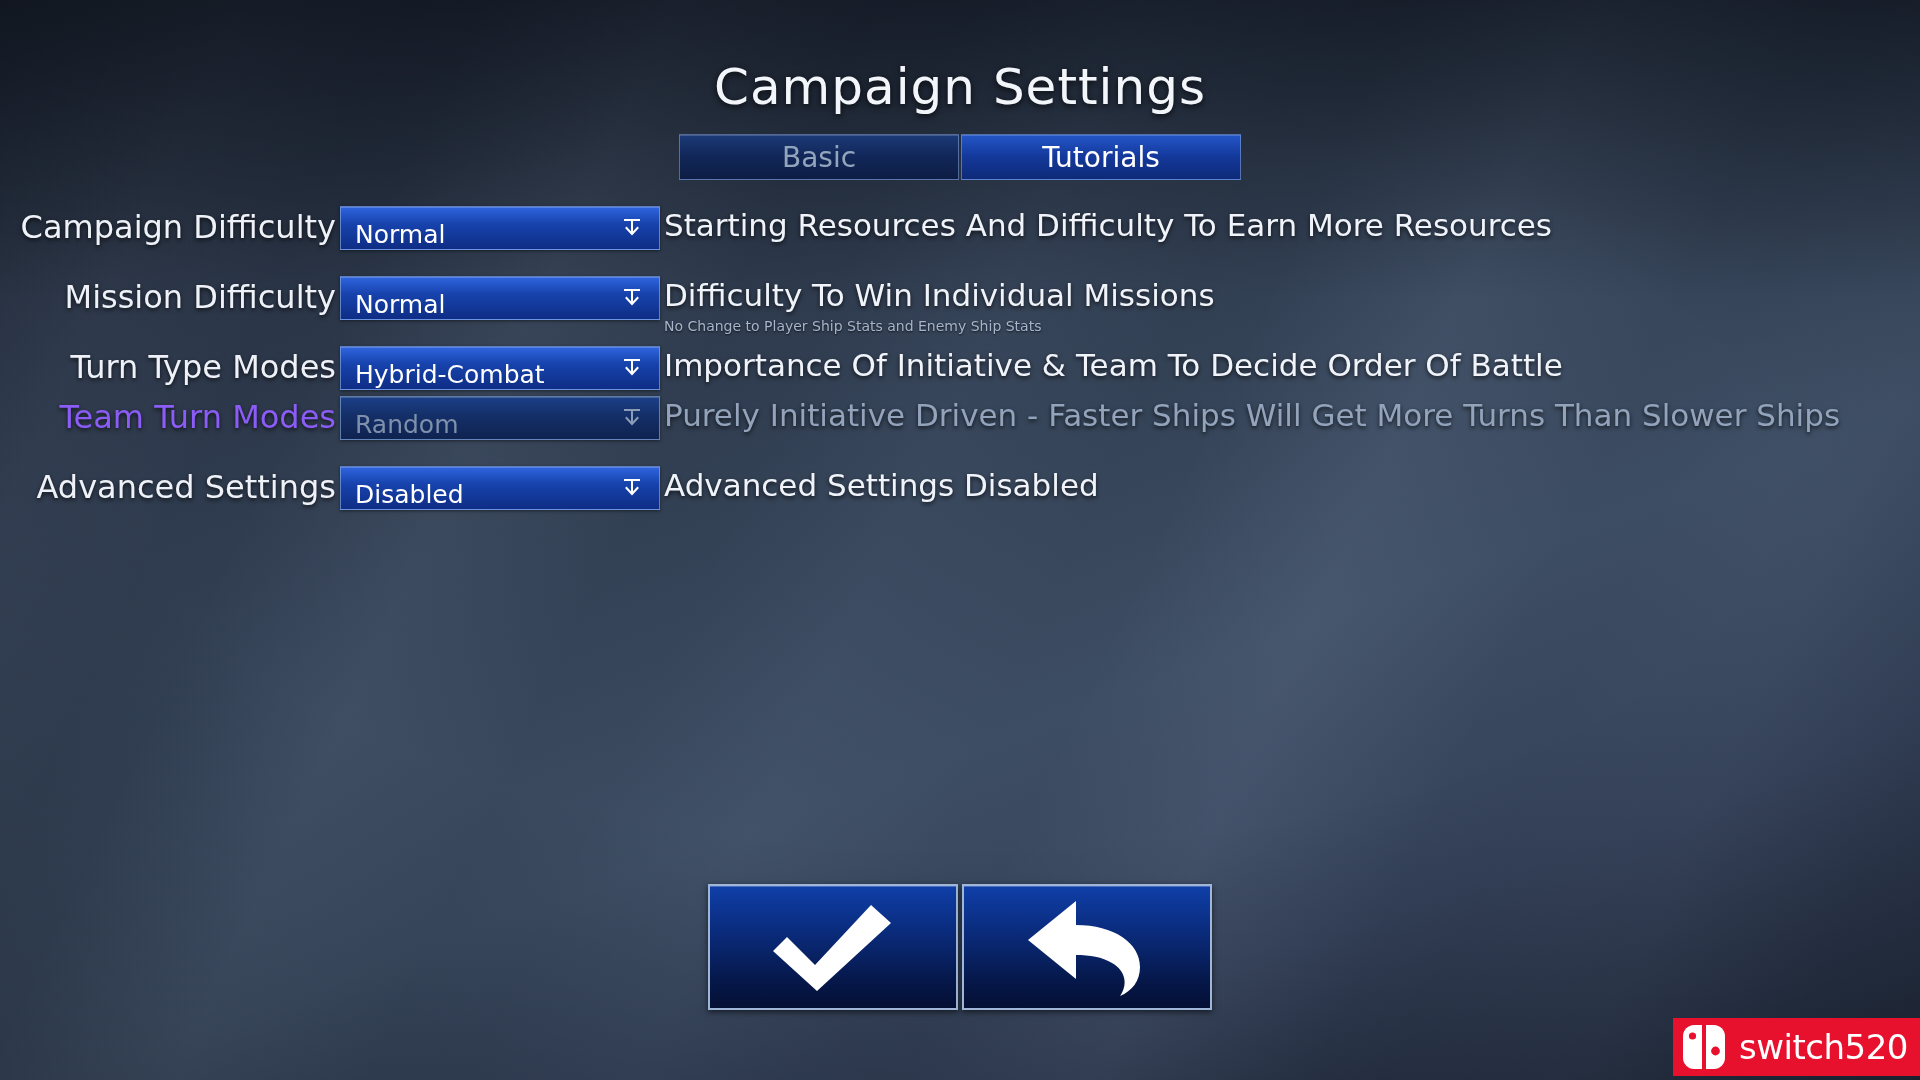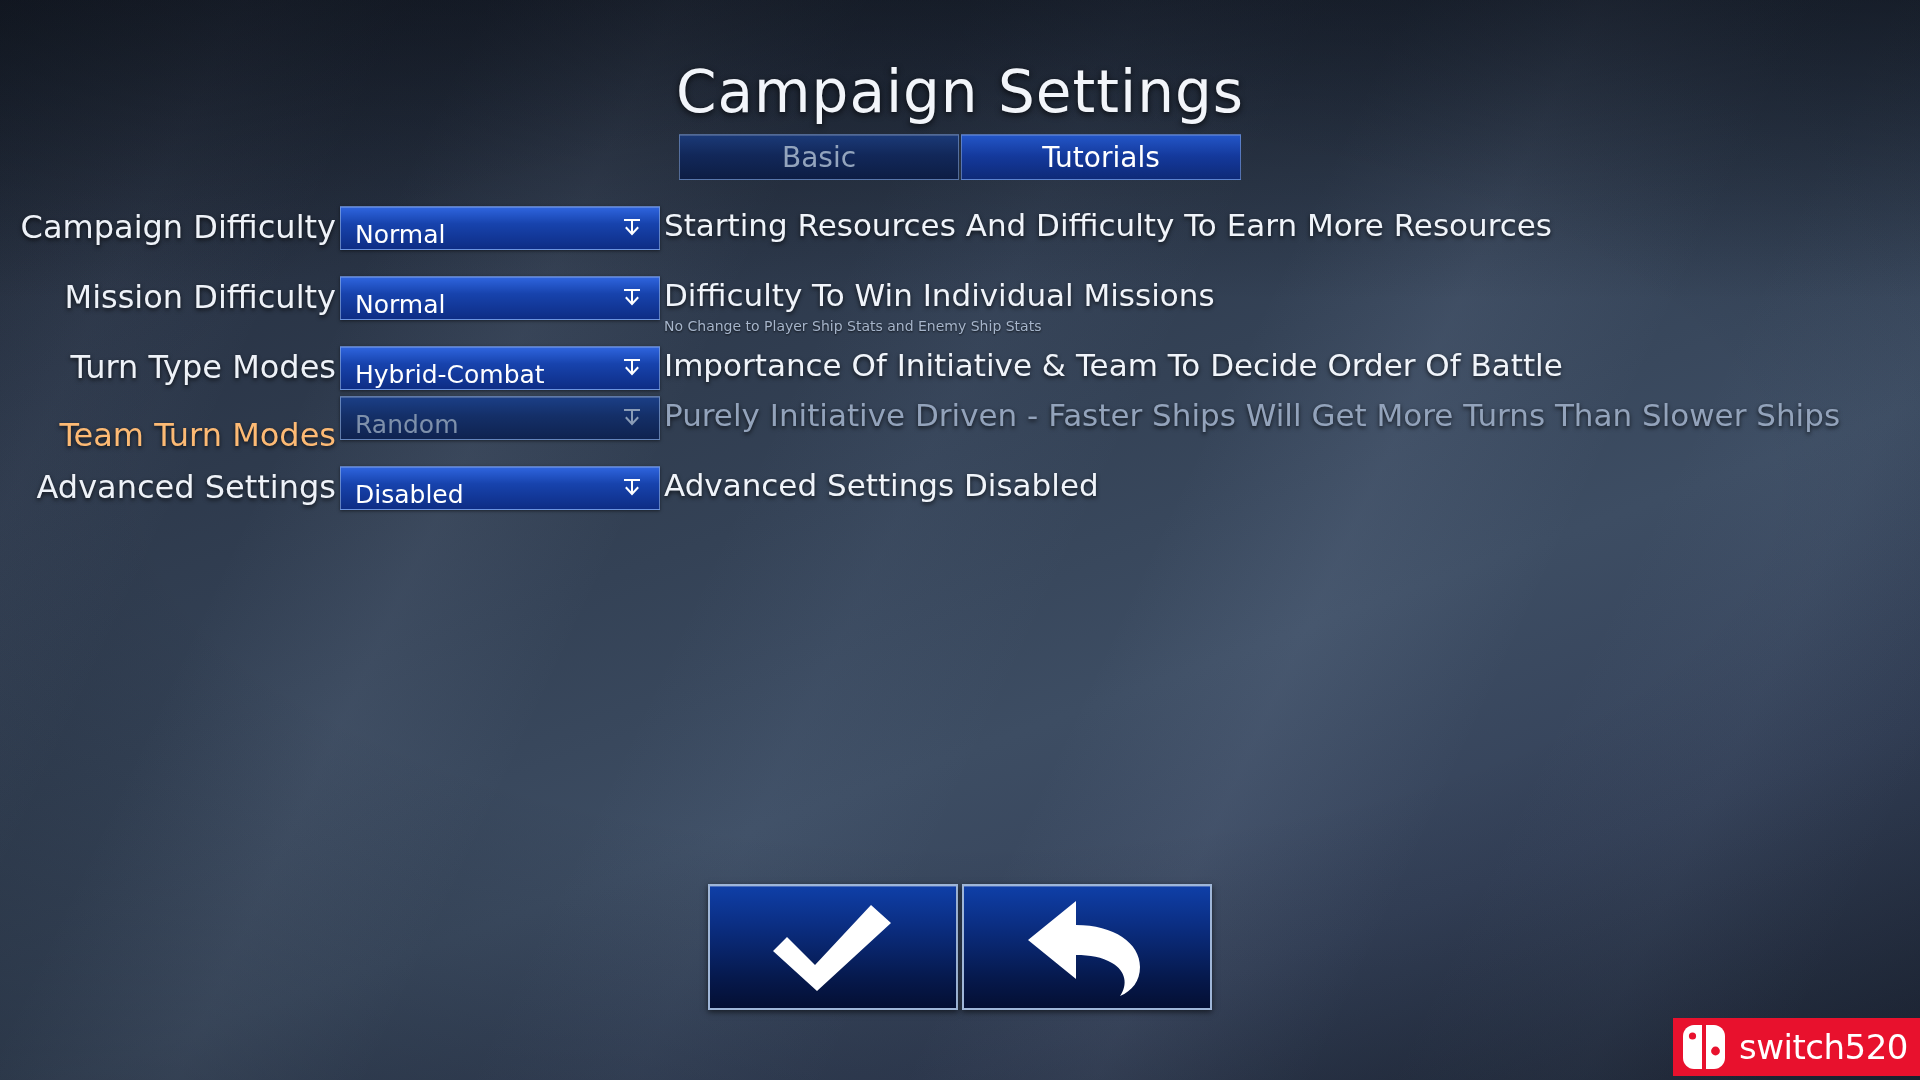--- a/index.html
+++ b/index.html
@@ -30,21 +30,21 @@
   }
   .bg-dark-top {
     position:absolute; left:0; top:0; width:100%; height:300px;
     background:linear-gradient(180deg, rgba(10,14,22,0.55) 0%, rgba(10,14,22,0.0) 100%);
   }
 
   
   .title {
     position:absolute; top:58px; left:0; width:100%;
     text-align:center;
-    font-size:58px;
+    font-size:50px;
     font-weight:400;
     letter-spacing:1px;
     color:#f2f5fa;
     text-shadow:0 2px 6px rgba(0,0,0,0.75);
   }
 
   
   .tabs {
     position:absolute;
     top:134px;
@@ -86,21 +86,21 @@
   .row-label {
     width:340px;
     padding-right:4px;
     text-align:right;
     font-size:32px;
     line-height:42px;
     color:#eef2f8;
     text-shadow:0 2px 4px rgba(0,0,0,0.7);
     white-space:nowrap;
   }
-  .row-label.dim { color:#fdba74;margin-top:18px; }
+  .row-label.dim { color:#8b5cf6; }
 
   .dropdown {
     width:320px; height:44px;
     flex:0 0 320px;
     position:relative;
     display:flex;
     align-items:flex-end;
     border:1px solid rgba(150,180,225,0.6);
     box-shadow:inset 0 1px 0 rgba(255,255,255,0.2), 0 1px 3px rgba(0,0,0,0.5);
   }

